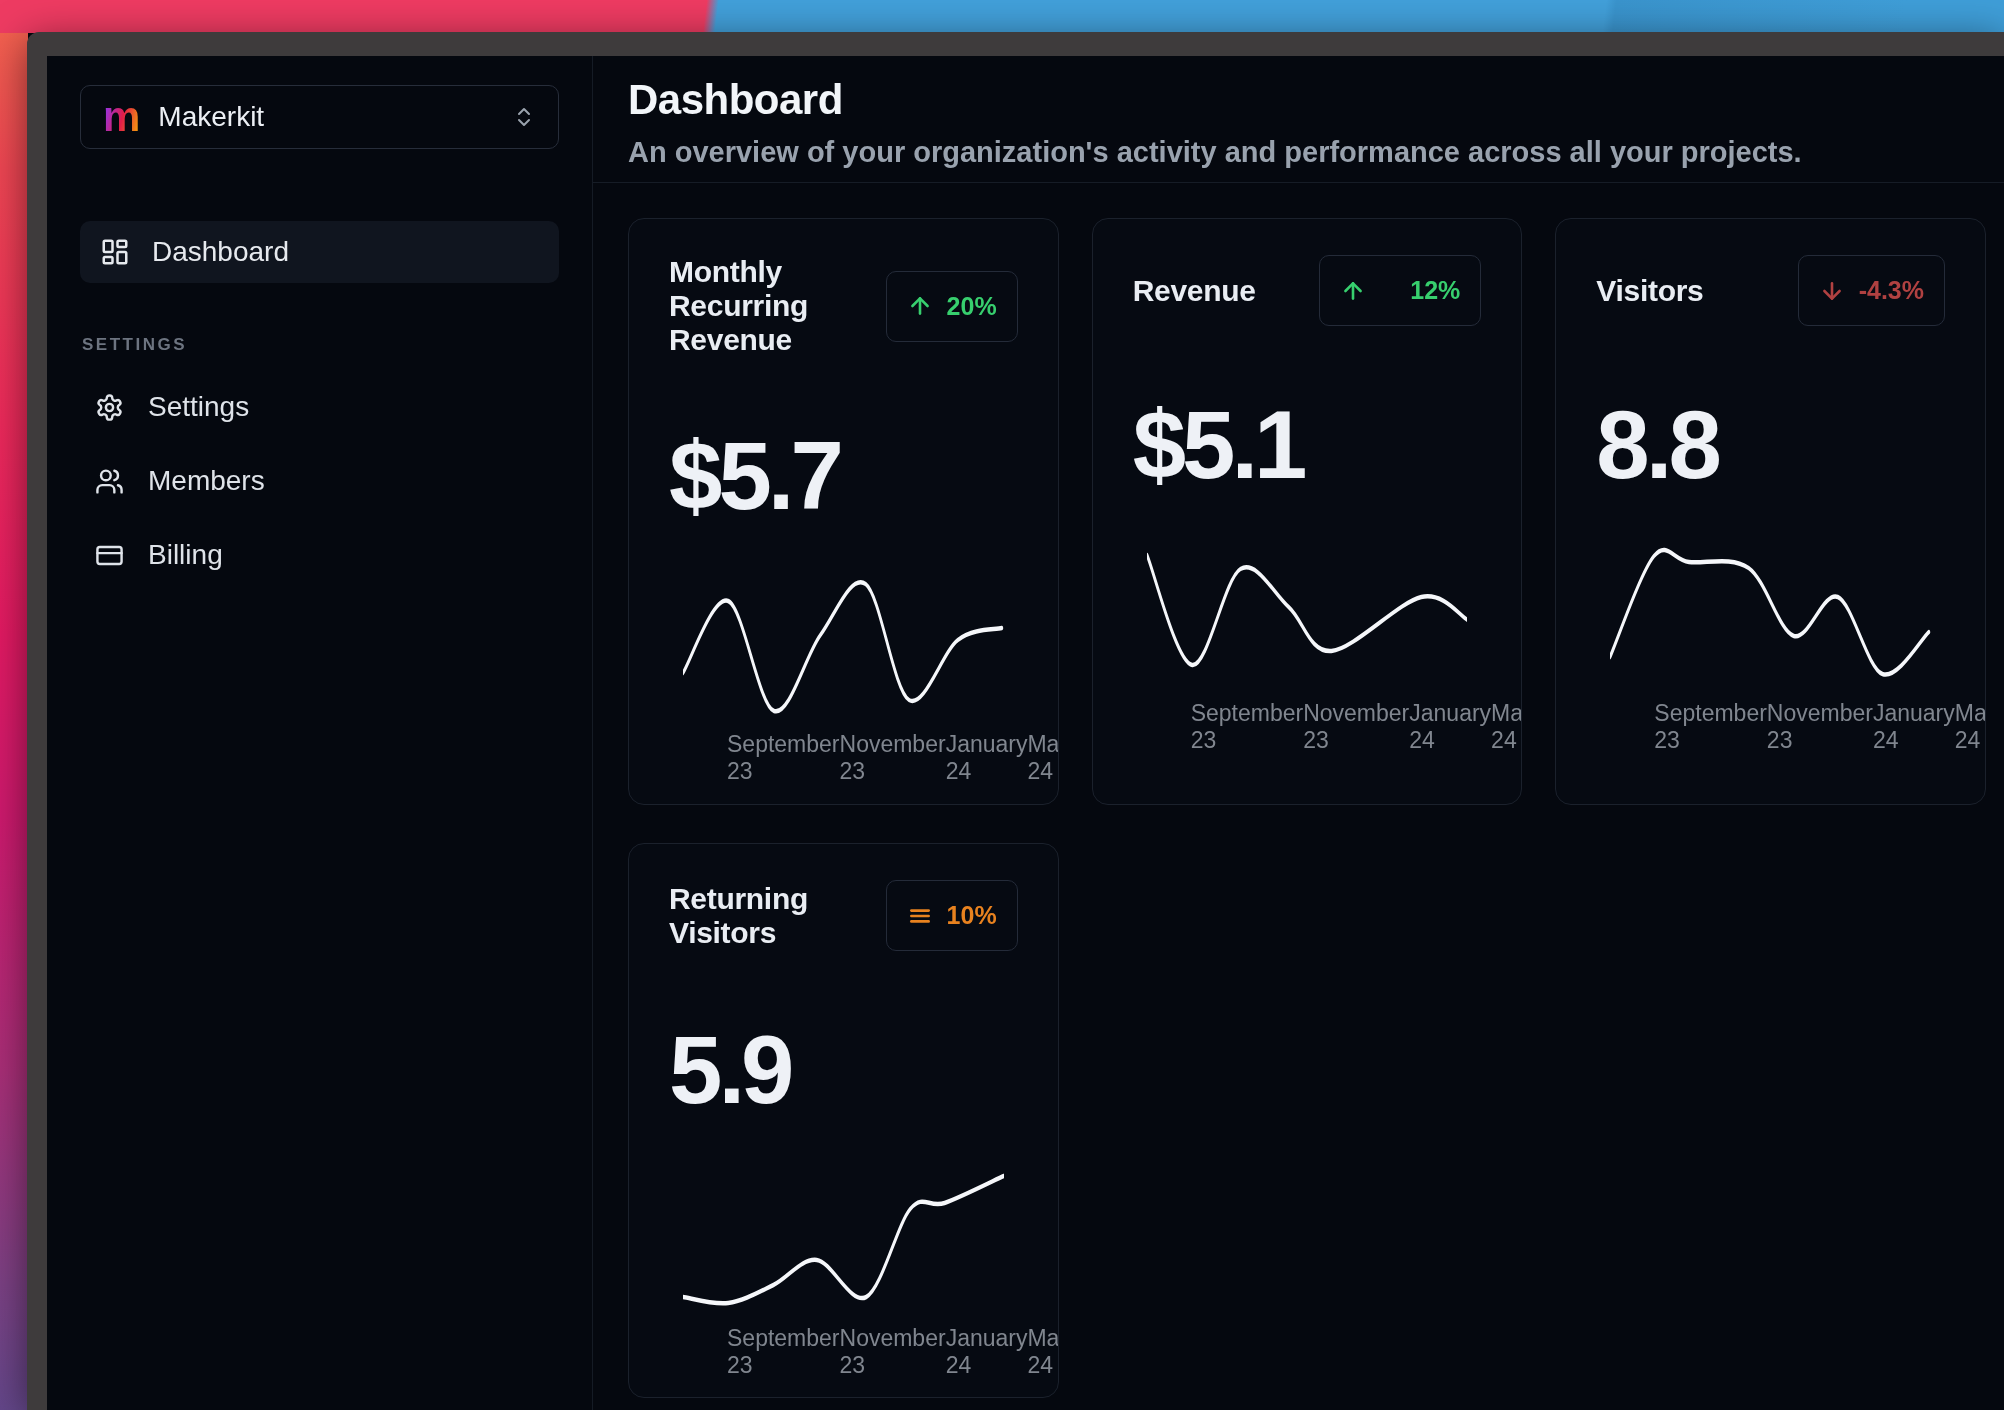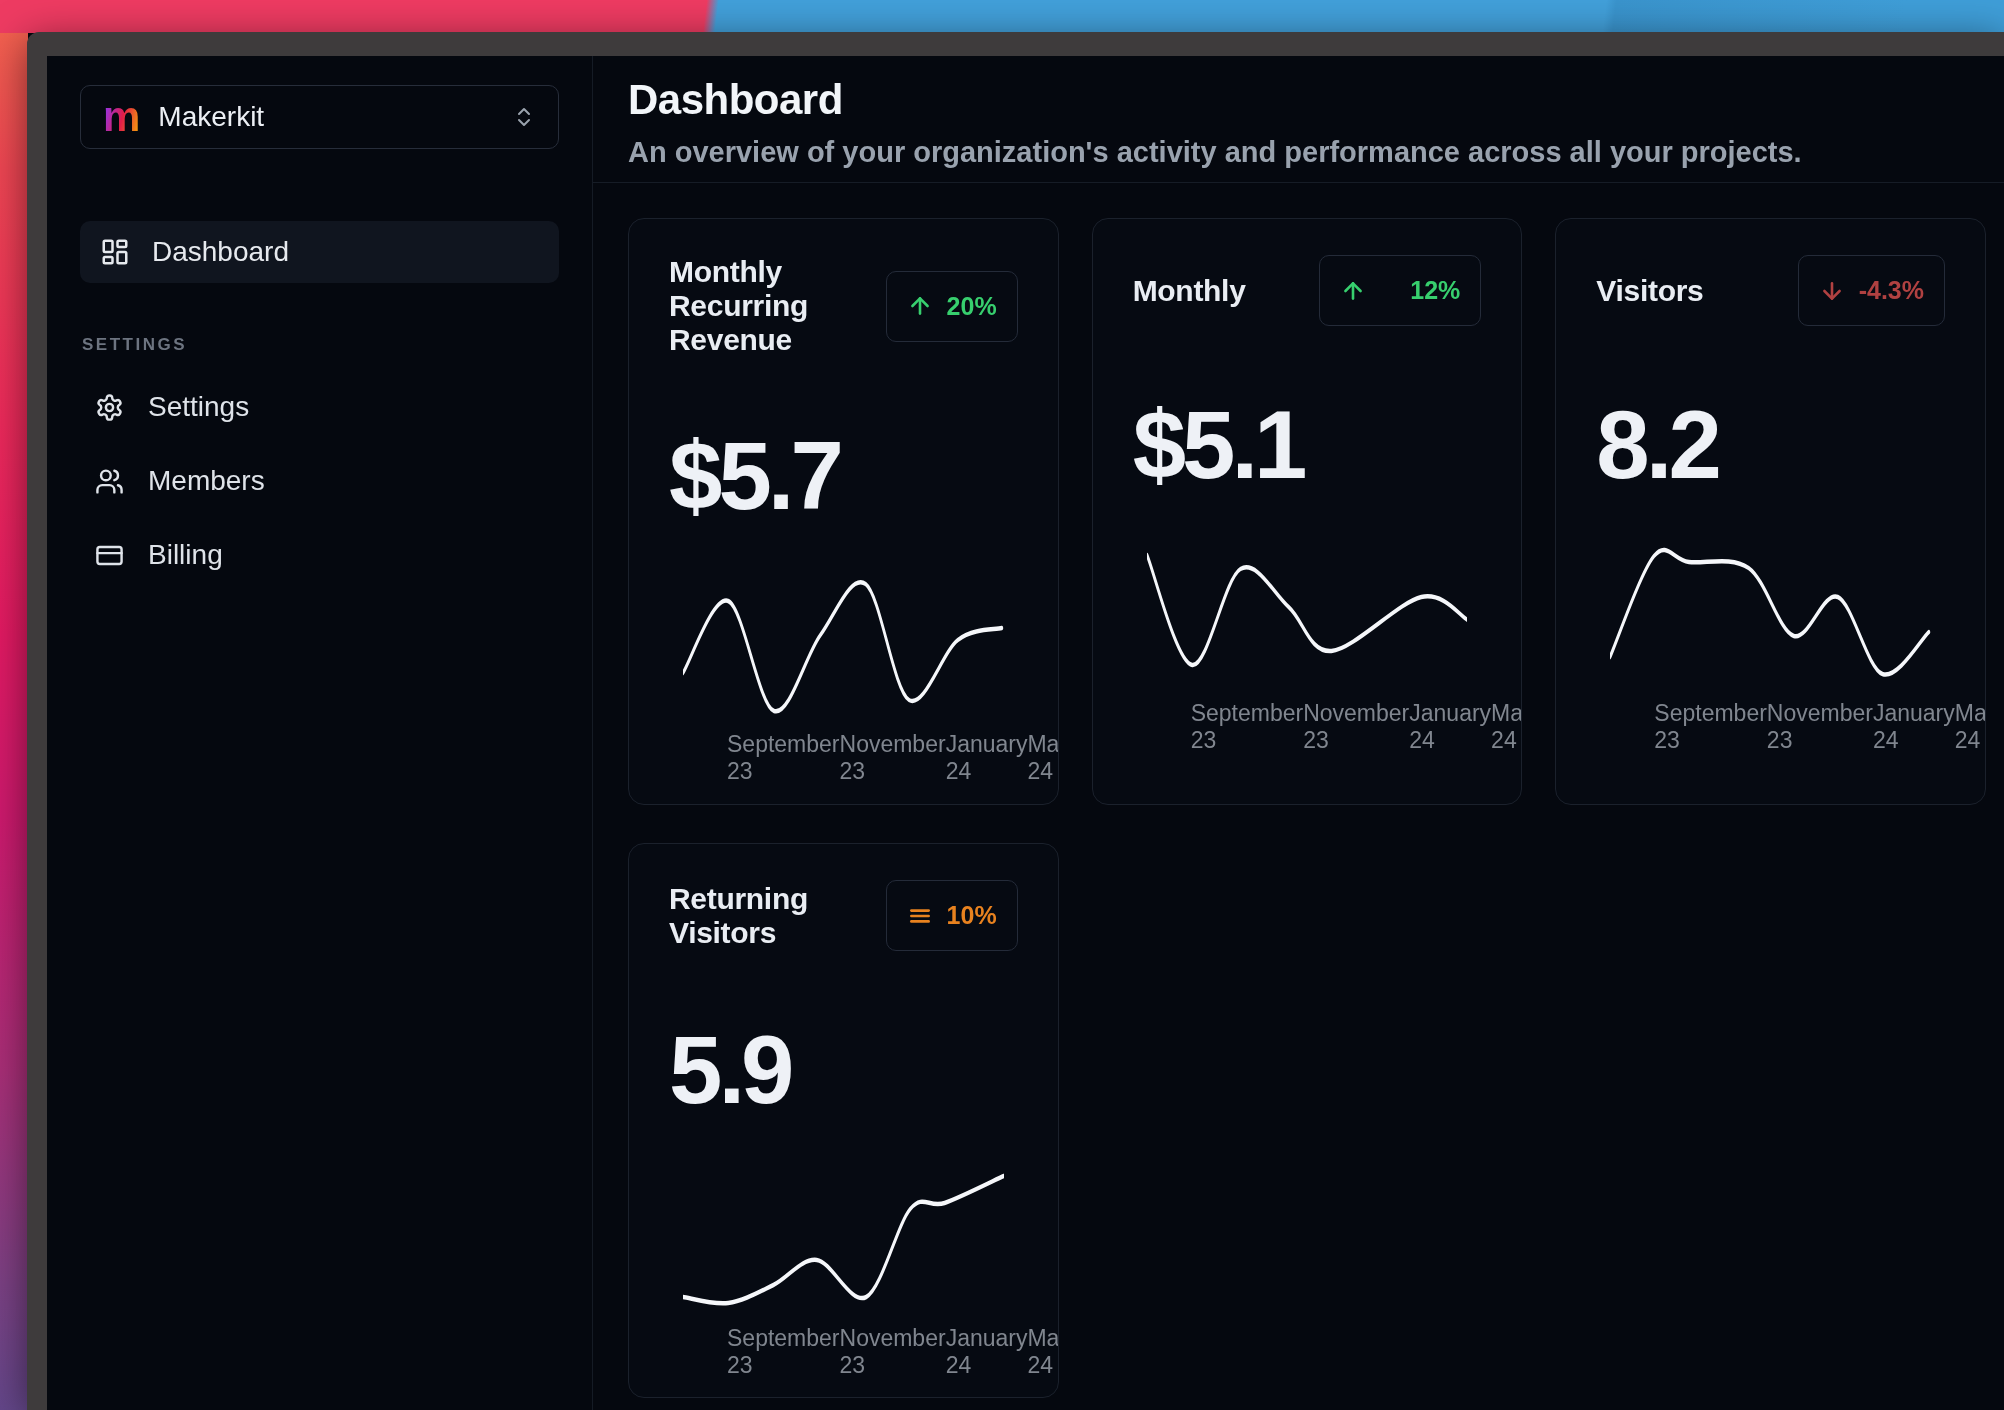--- a/index.html
+++ b/index.html
@@ -142,21 +142,21 @@
           <div class="xlabels">
             <span>September 23</span>
             <span>November 23</span>
             <span>January 24</span>
             <span>March 24</span>
           </div>
         </section>
 
         <section class="card">
           <div class="card-head">
-            <h2 class="card-title">Monthly</h2>
+            <h2 class="card-title">Revenue</h2>
             <div class="badge" style="color: rgb(55, 207, 110); gap: 44px;">
               <svg class="b-ic" width="26" height="26" viewBox="0 0 24 24" fill="none" stroke-width="2.4" stroke-linecap="round" stroke-linejoin="round" stroke="#37cf6e" style="display: block;">
                   <path d="M12 19V5"></path>
                   <path d="m5 12 7-7 7 7"></path>
                 </svg>
 
               <span class="badge-label">12%</span>
             </div>
           </div>
           <div class="value">$5.1</div>
@@ -179,21 +179,21 @@
             <div class="badge" style="color: rgb(176, 65, 65);">
 
               <svg class="b-ic" width="26" height="26" viewBox="0 0 24 24" fill="none" stroke-width="2.4" stroke-linecap="round" stroke-linejoin="round" stroke="#b04141" style="display: block;">
                   <path d="M12 5v14"></path>
                   <path d="m19 12-7 7-7-7"></path>
                 </svg>
 
               <span class="badge-label">-4.3%</span>
             </div>
           </div>
-          <div class="value">8.2</div>
+          <div class="value">8.8</div>
           <div class="chart">
             <svg class="spark" viewBox="0 0 532 150" preserveAspectRatio="none">
                 <path fill="none" stroke-linecap="round" stroke-linejoin="round" d="M 0 115 C 12.2 98.2, 51.2 29.8, 73 14 C 94.8 -1.8, 104.8 18.0, 131 20 C 157.2 22.0, 201.0 13.7, 230 26 C 259.0 38.3, 280.3 89.2, 305 94 C 329.7 98.8, 353.5 48.7, 378 55 C 402.5 61.3, 426.8 126.2, 452 132 C 477.2 137.8, 516.2 97.0, 529 90" stroke="#f5f7fa" stroke-width="4.5"></path>
               </svg>
           </div>
           <div class="xlabels">
             <span>September 23</span>
             <span>November 23</span>
             <span>January 24</span>
             <span>March 24</span>

